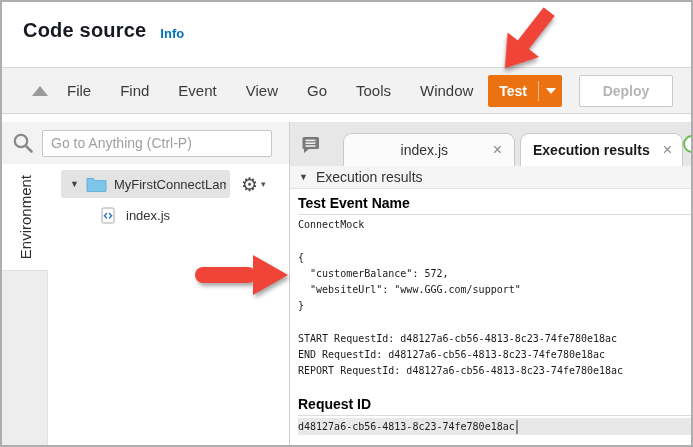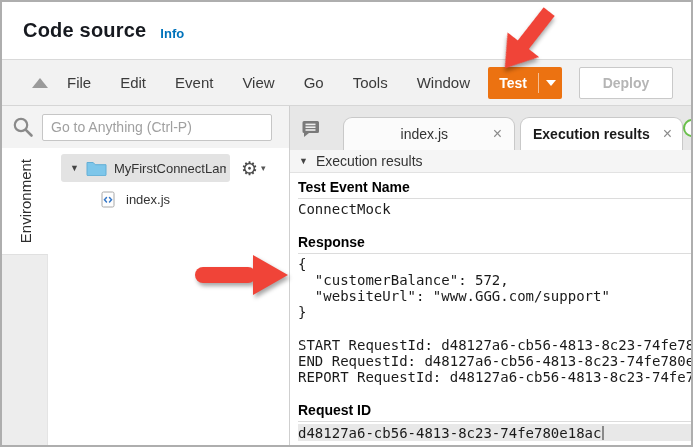--- a/index.html
+++ b/index.html
@@ -5,21 +5,21 @@
   * { box-sizing: border-box; margin: 0; padding: 0; }
   html,body { background:#fff; }
   body { font-family: "Liberation Sans", sans-serif; }
 
   #window {
     width: 693px; height: 447px;
     border: 2px solid #aeaeae;
     background: #fff;
     position: relative;
     overflow: hidden;
-    display: flex; flex-direction: column;
+    display: flex; flex-direction: column; gap: 8px;
   }
 
   
   .header { height: 57px; flex: 0 0 57px; background:#fff; display:flex; align-items:center; padding-left:21px; }
   .page-title { font-size:20px; font-weight:bold; color:#16191f; letter-spacing:.2px; }
   .info-link { color:#0073bb; font-weight:bold; font-size:13px; margin-left:14px; margin-top:5px; cursor:pointer;text-align:center; }
 
   
   .menubar { height:47px; flex:0 0 47px; background:#f2f2f2;
     border-top:1px solid #d9d9d9; border-bottom:1px solid #d6d6d6;
@@ -84,21 +84,21 @@
   .green-dot { position:absolute; right:-10px; bottom:13px; width:18px; height:18px; border-radius:50%;
     border:2px solid #6abf4b; background:#fdfdfd; }
 
   .section-header { height:23px; flex:0 0 23px; background:#f5f5f5; display:flex; align-items:center;
     font-size:14px; color:#333; border-bottom:1px solid #e2e2e2; padding-left:9px; gap:8px; cursor:pointer; }
   .sec-tri { font-size:9px; color:#444; }
 
   .results { flex:1; padding:6px 0 0 8px; overflow:hidden; min-height:0; }
   .result-heading { font-size:14px; font-weight:bold; color:#000; border-bottom:1px solid #dcdcdc;
     padding-bottom:3px; margin-bottom:2px; }
-  .mono { font-family:"DejaVu Sans Mono", monospace; font-size:14px; line-height:16px;
+  .mono { font-family:"DejaVu Sans Mono", monospace; font-size:10px; line-height:16px;
     white-space:pre; color:#1a1a1a; overflow:hidden; }
   .gap { height:17px; }
   .reqid-strip { background:#e8e8e8; height:17px; display:flex; align-items:center; margin-right:0; }
   .text-cursor { width:2px; height:14px; background:#8a8a8a; margin-left:1px; flex:0 0 auto; }
 
   
   .anno { position:absolute; z-index:50; pointer-events:none; }
   .anno svg { filter: drop-shadow(2px 3px 2px rgba(0,0,0,.35)); display:block; }
   #arrow-test { left:494px; top:0; transform:rotate(38deg); }
   #arrow-response { left:191px; top:251px; }
@@ -111,21 +111,21 @@
 
   <div class="header">
     <span class="page-title">Code source</span>
     <span class="info-link">Info</span>
   </div>
 
   <div class="menubar">
     <div class="collapse-tri"></div>
     <div class="menu-items">
       <span class="menu-item">File</span>
-      <span class="menu-item">Edit</span>
+      <span class="menu-item">Find</span>
       <span class="menu-item">Event</span>
       <span class="menu-item">View</span>
       <span class="menu-item">Go</span>
       <span class="menu-item">Tools</span>
       <span class="menu-item">Window</span>
     </div>
     <div class="btn-test">
       <span class="btn-test-label">Test</span>
       <span class="btn-test-divider"></span>
       <span class="btn-test-caret">
@@ -202,21 +202,20 @@
       <div class="section-header">
         <span class="sec-tri">▼</span>
         <span>Execution results</span>
       </div>
 
       <div class="results">
         <div class="result-heading">Test Event Name</div>
         <div class="mono">ConnectMock</div>
 
         <div class="gap"></div>
-        <div class="result-heading">Response</div>
         <div class="mono">{</div>
         <div class="mono">  "customerBalance": 572,</div>
         <div class="mono">  "websiteUrl": "www.GGG.com/support"</div>
         <div class="mono">}</div>
 
         <div class="gap"></div>
         <div class="mono">START RequestId: d48127a6-cb56-4813-8c23-74fe780e18ac</div>
         <div class="mono">END RequestId: d48127a6-cb56-4813-8c23-74fe780e18ac</div>
         <div class="mono">REPORT RequestId: d48127a6-cb56-4813-8c23-74fe780e18ac</div>
 

